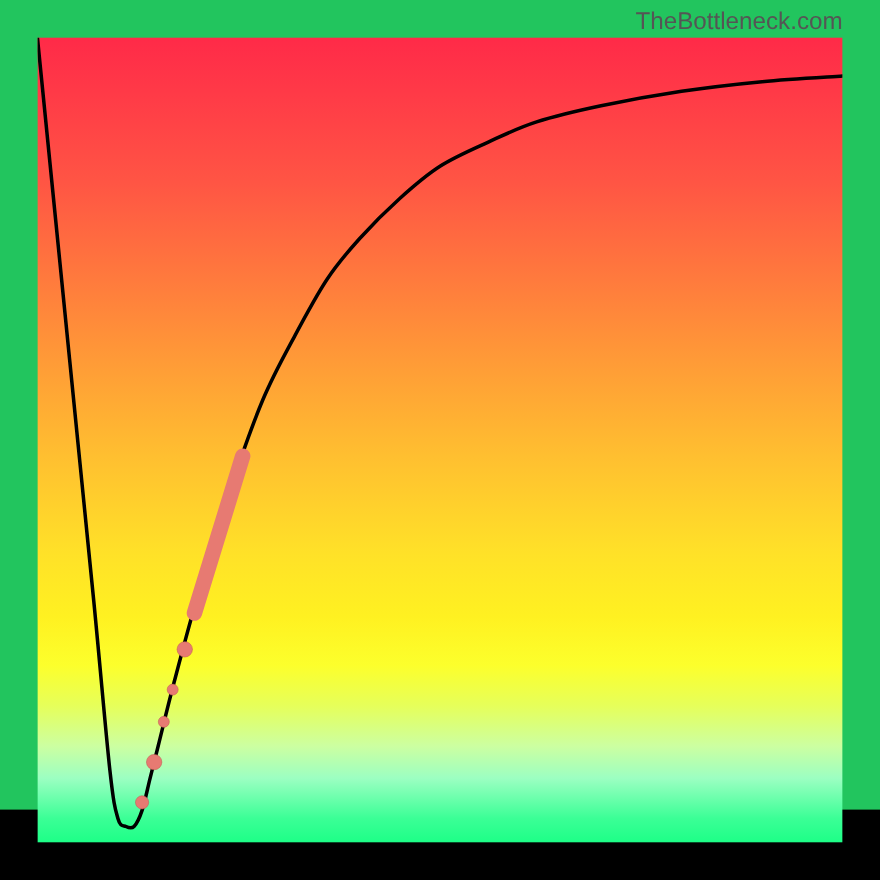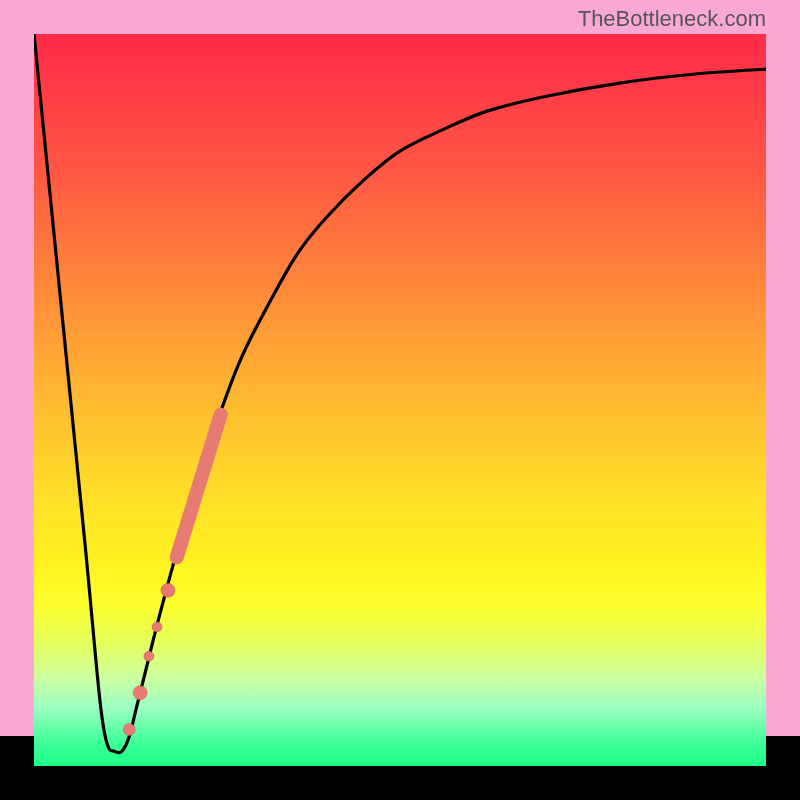--- a/index.html
+++ b/index.html
@@ -8,21 +8,21 @@
     width: 800px;
     height: 800px;
     overflow: hidden;
     background: #000;
     font-family: Arial, Helvetica, sans-serif;
   }
   .frame {
     position: relative;
     width: 800px;
     height: 736px;
-    background: #f9a8d4;
+    background: #22c55e;
   }
   .plot-area {
     position: absolute;
     left: 34px;
     top: 34px;
     width: 732px;
     height: 732px;
     overflow: hidden;
   }
   .gradient {

